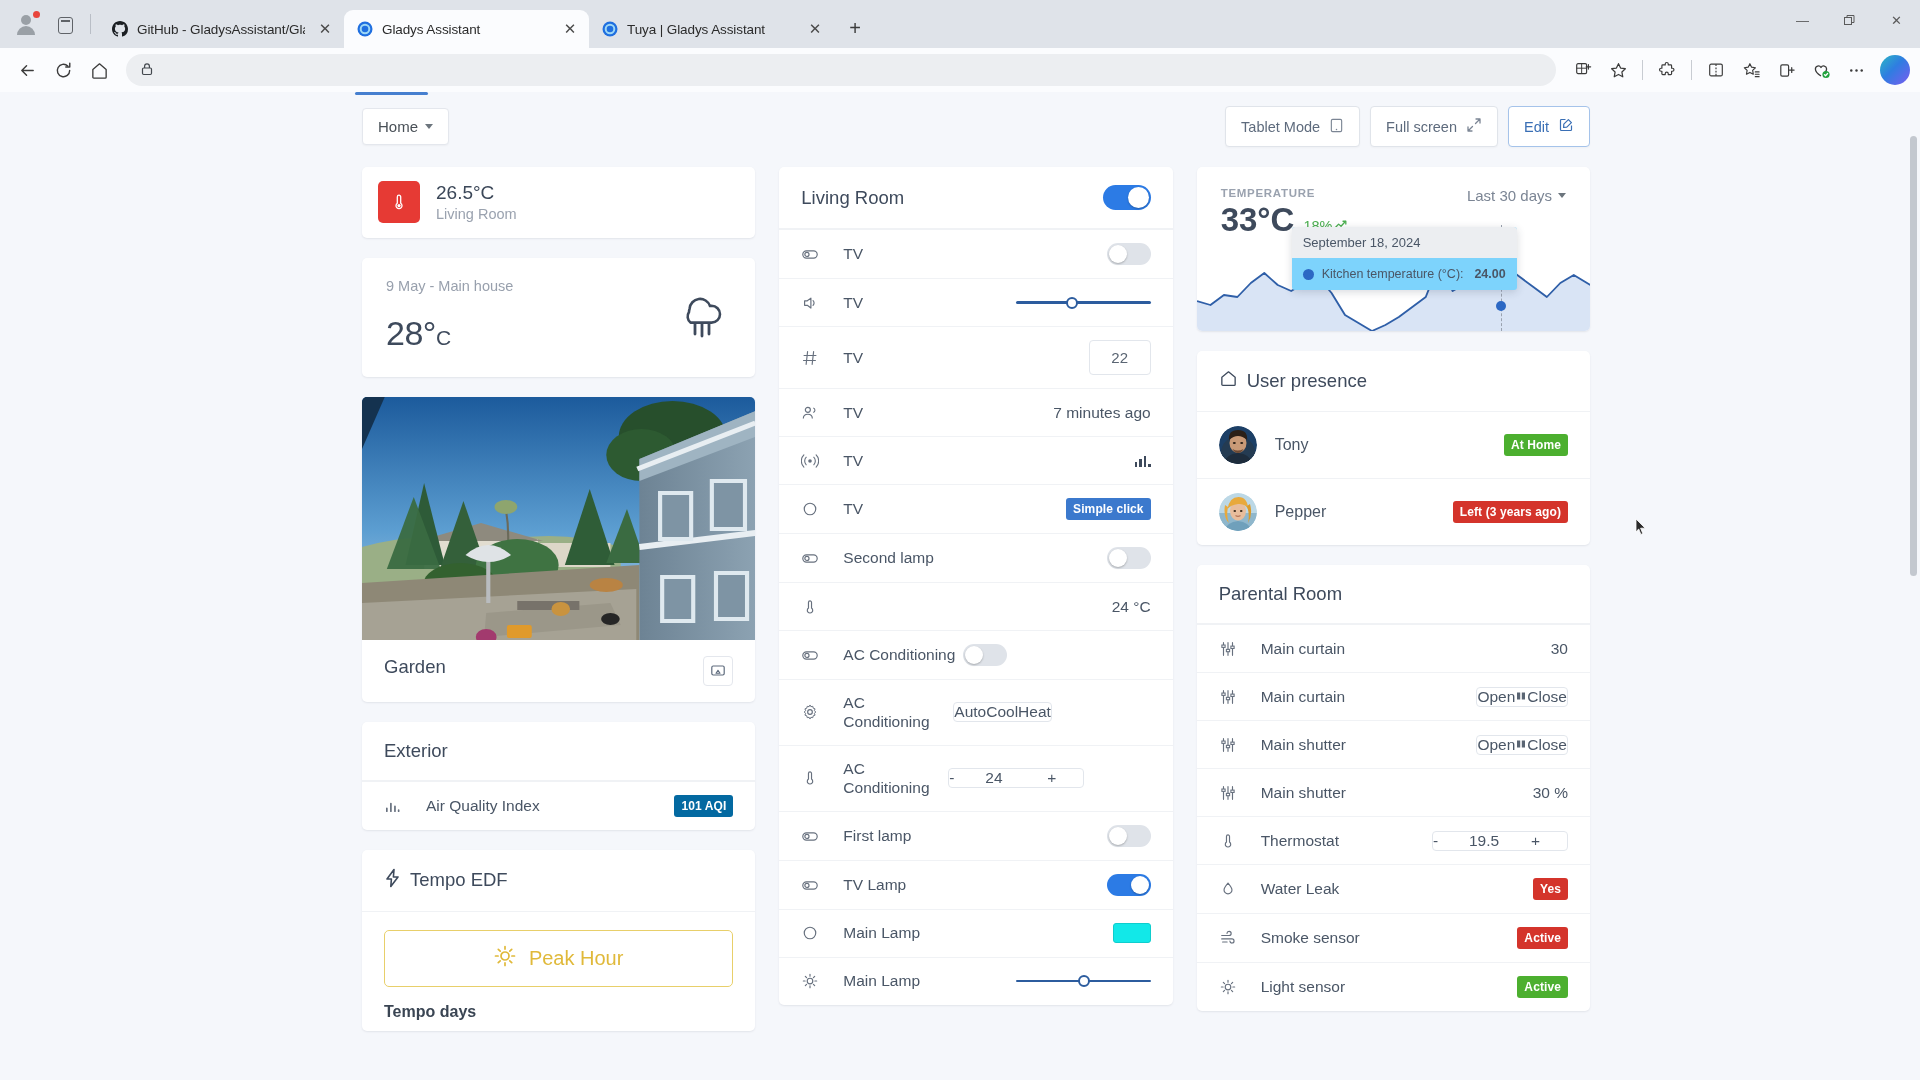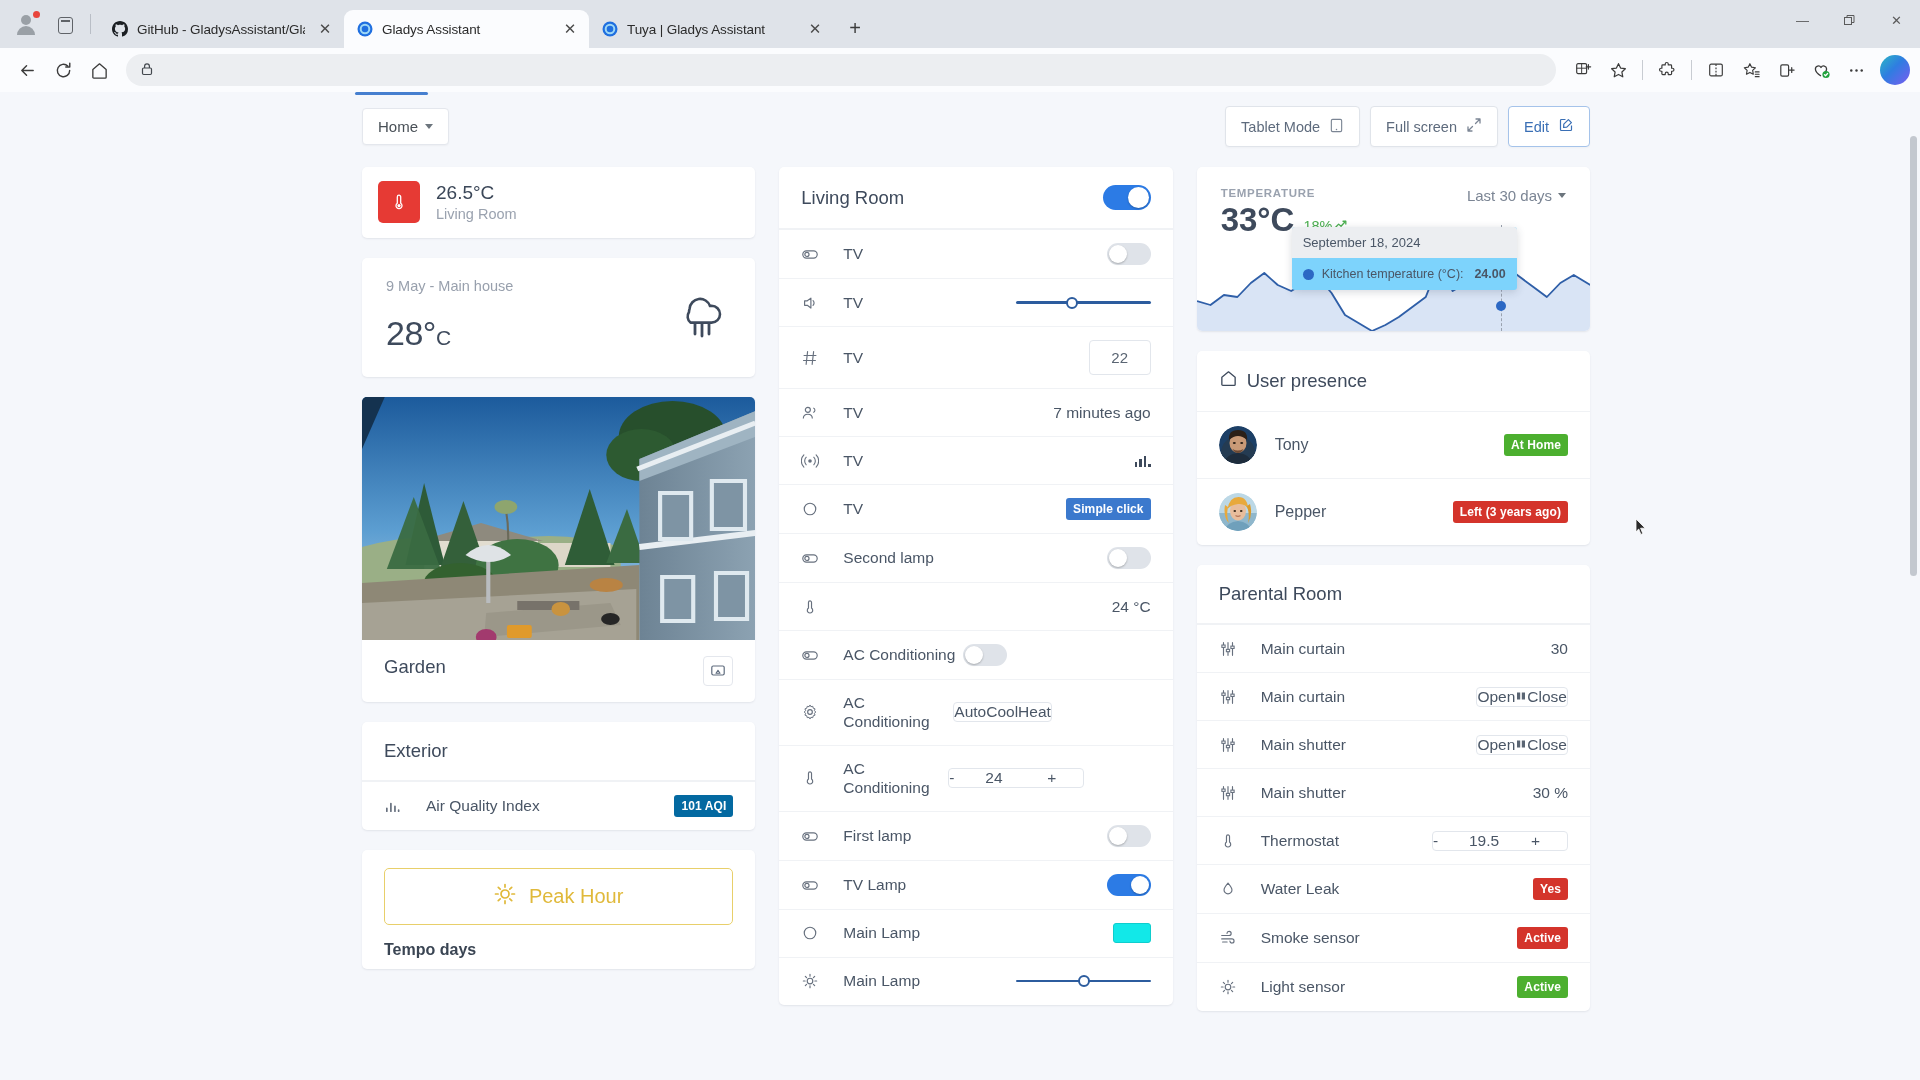--- a/index.html
+++ b/index.html
@@ -507,20 +507,28 @@
                   </svg>
               </span>
               <span class="rlabel">Air Quality Index</span>
               <span class="rval">
                 <span class="badge orange">101 AQI</span>
               </span>
             </div>
           </div>
 
           <div class="card">
+            <div class="card-head">
+              <span>
+                <svg width="17" height="20" viewBox="0 0 17 20">
+                    <path d="M10 1.5L3 11h4.4L6.8 18.5 14 9h-4.6z" fill="none" stroke="#3e4a5c" stroke-width="1.6" stroke-linejoin="round"></path>
+                  </svg>
+              </span>
+              <span>Tempo EDF</span>
+            </div>
             <div class="tempo-body">
               <div class="peak">
                 <span>
                   <svg width="22" height="22" viewBox="0 0 22 22">
                       <circle cx="11" cy="11" r="4" fill="none" stroke="#e0b93a" stroke-width="1.7"></circle>
                       <path d="M11 1.5v2.6M11 17.9v2.6M1.5 11h2.6M17.9 11h2.6M4.3 4.3l1.9 1.9M15.8 15.8l1.9 1.9M17.7 4.3l-1.9 1.9M6.2 15.8l-1.9 1.9" stroke="#e0b93a" stroke-width="1.7" stroke-linecap="round"></path>
                     </svg>
                 </span>
                 <span>Peak Hour</span>
               </div>

